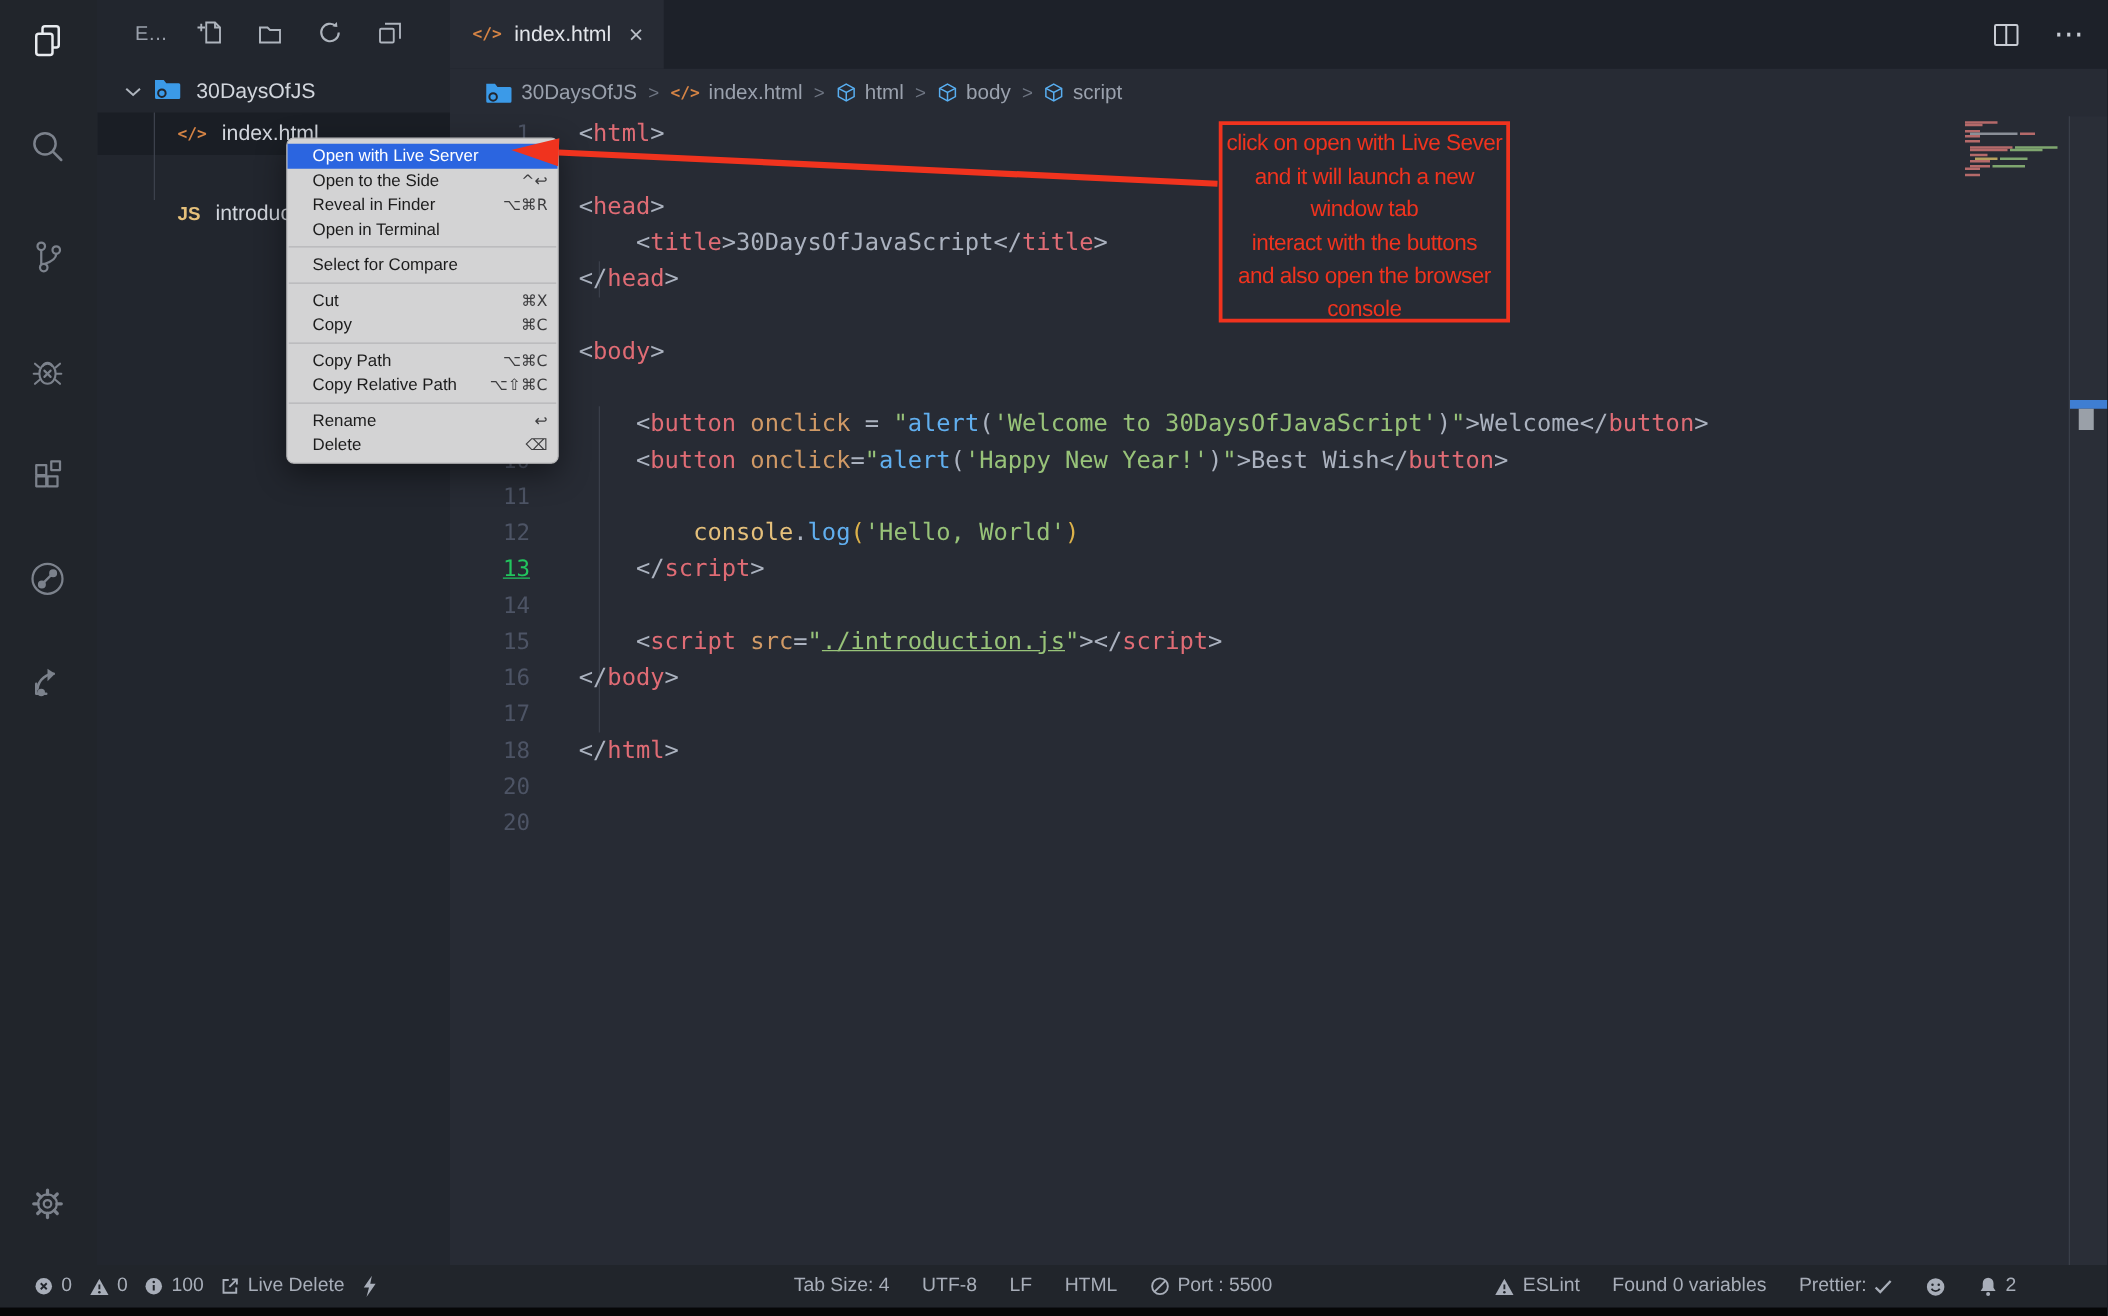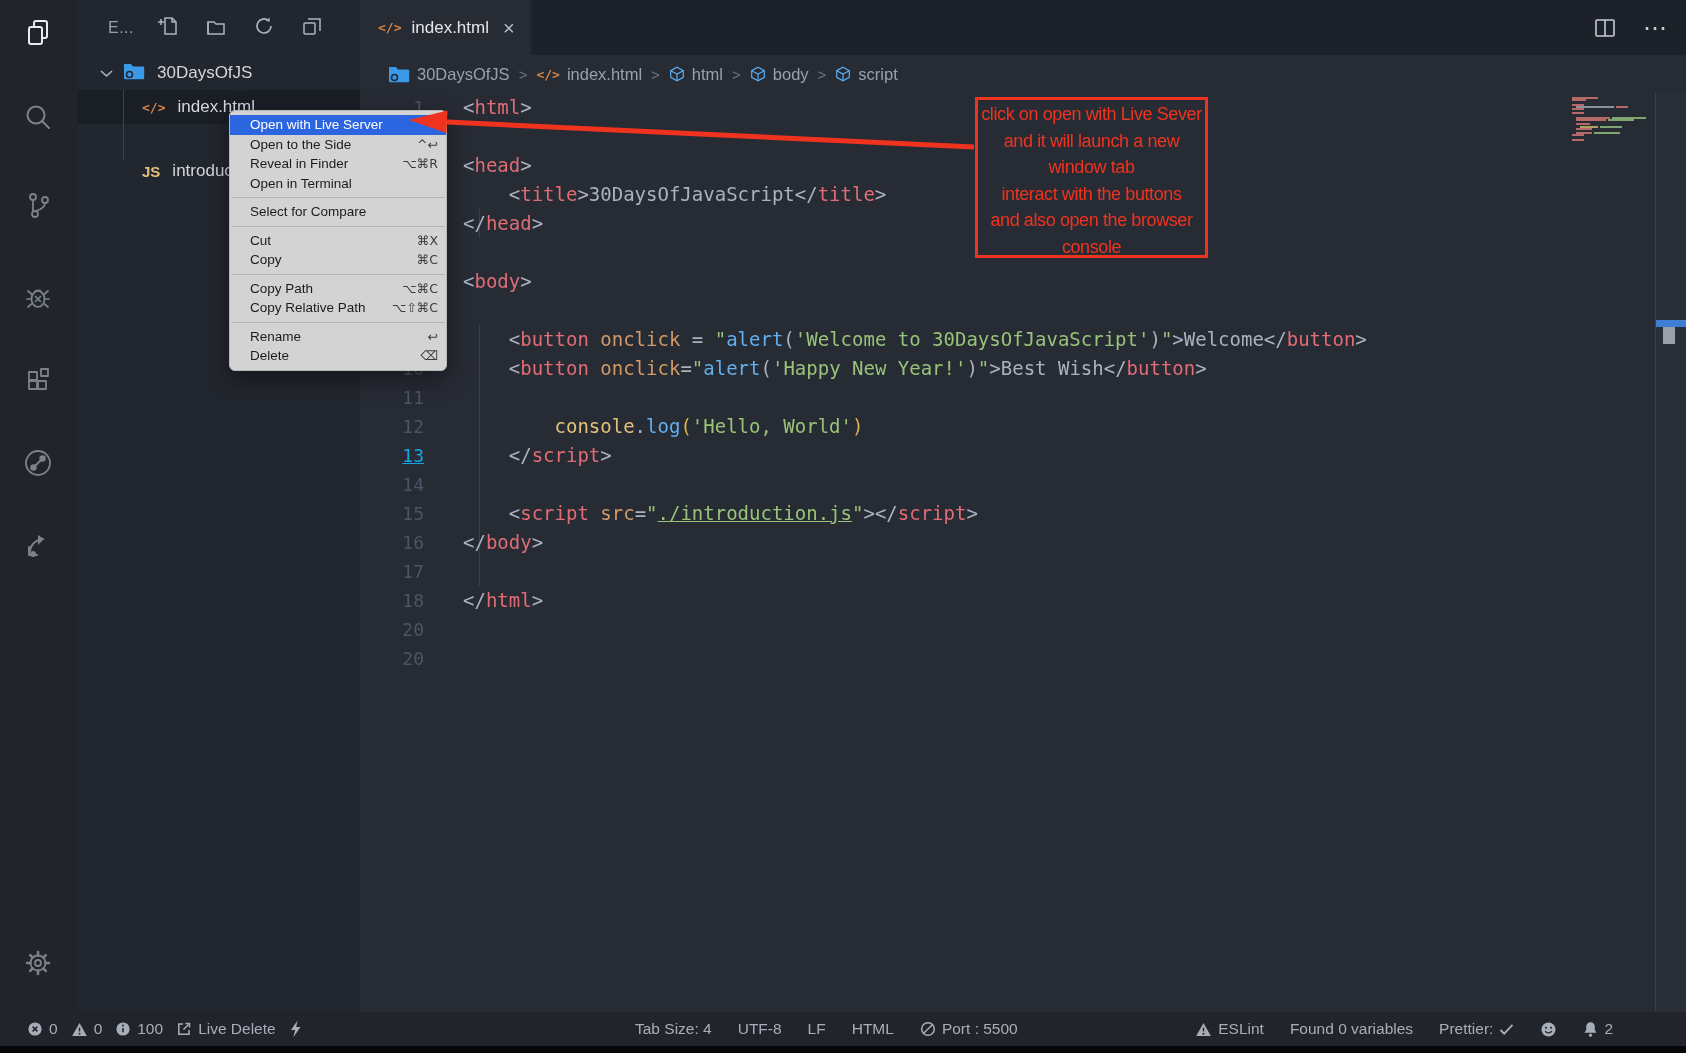--- a/index.html
+++ b/index.html
@@ -44,21 +44,21 @@
   #editor-actions .ea { cursor:pointer; display:flex; align-items:center; }
   #more-actions { font-size:24px; letter-spacing:1px; }
   #breadcrumbs { position:absolute; left:0; top:55px; right:0; height:38px; display:flex; align-items:center; padding-left:28px; color:#9aa1ad; font-size:16.5px; }
   .bc-item { display:flex; align-items:center; cursor:pointer; }
   .bc-item .bc-ic { display:flex; align-items:center; margin-right:7px; }
   .bc-sep { margin:0 9px; color:#6f7683; font-size:15px; }
   #editor { position:absolute; left:0; top:93px; right:0; bottom:0; }
   #gutter { position:absolute; left:0; top:0; width:64px; text-align:right;
     font-family:"DejaVu Sans Mono",monospace; font-size:18px; line-height:29px; color:#4d5465; }
   #gutter .ln { height:29px; }
-  #gutter .ln.active { color:#0ea5e9;text-decoration:underline; }
+  #gutter .ln.active { color:#22c55e;text-decoration:underline; }
   #code { position:absolute; left:103px; top:0; right:31px; }
   .line { height:29px; white-space:pre; font-family:"DejaVu Sans Mono",monospace; font-size:19px; line-height:29px; color:#abb2bf; cursor:text; }
   .line.active { background:#2c313c; }
   .t-p{color:#abb2bf} .t-tag{color:#e06c75} .t-attr{color:#d19a66}
   .t-str{color:#98c379} .t-fn{color:#61afef} .t-obj{color:#e5c07b}
   .t-paren{color:#ddb24a} .t-link{color:#98c379; text-decoration:underline}
   .t-bm{color:#abb2bf; background:#3d4452}
   .indent-guide { position:absolute; left:119px; width:1px; background:#3a3f4a; }
   #minimap { position:absolute; left:1212px; top:4px; width:80px; }
   .mm-row { position:absolute; height:2px; }

